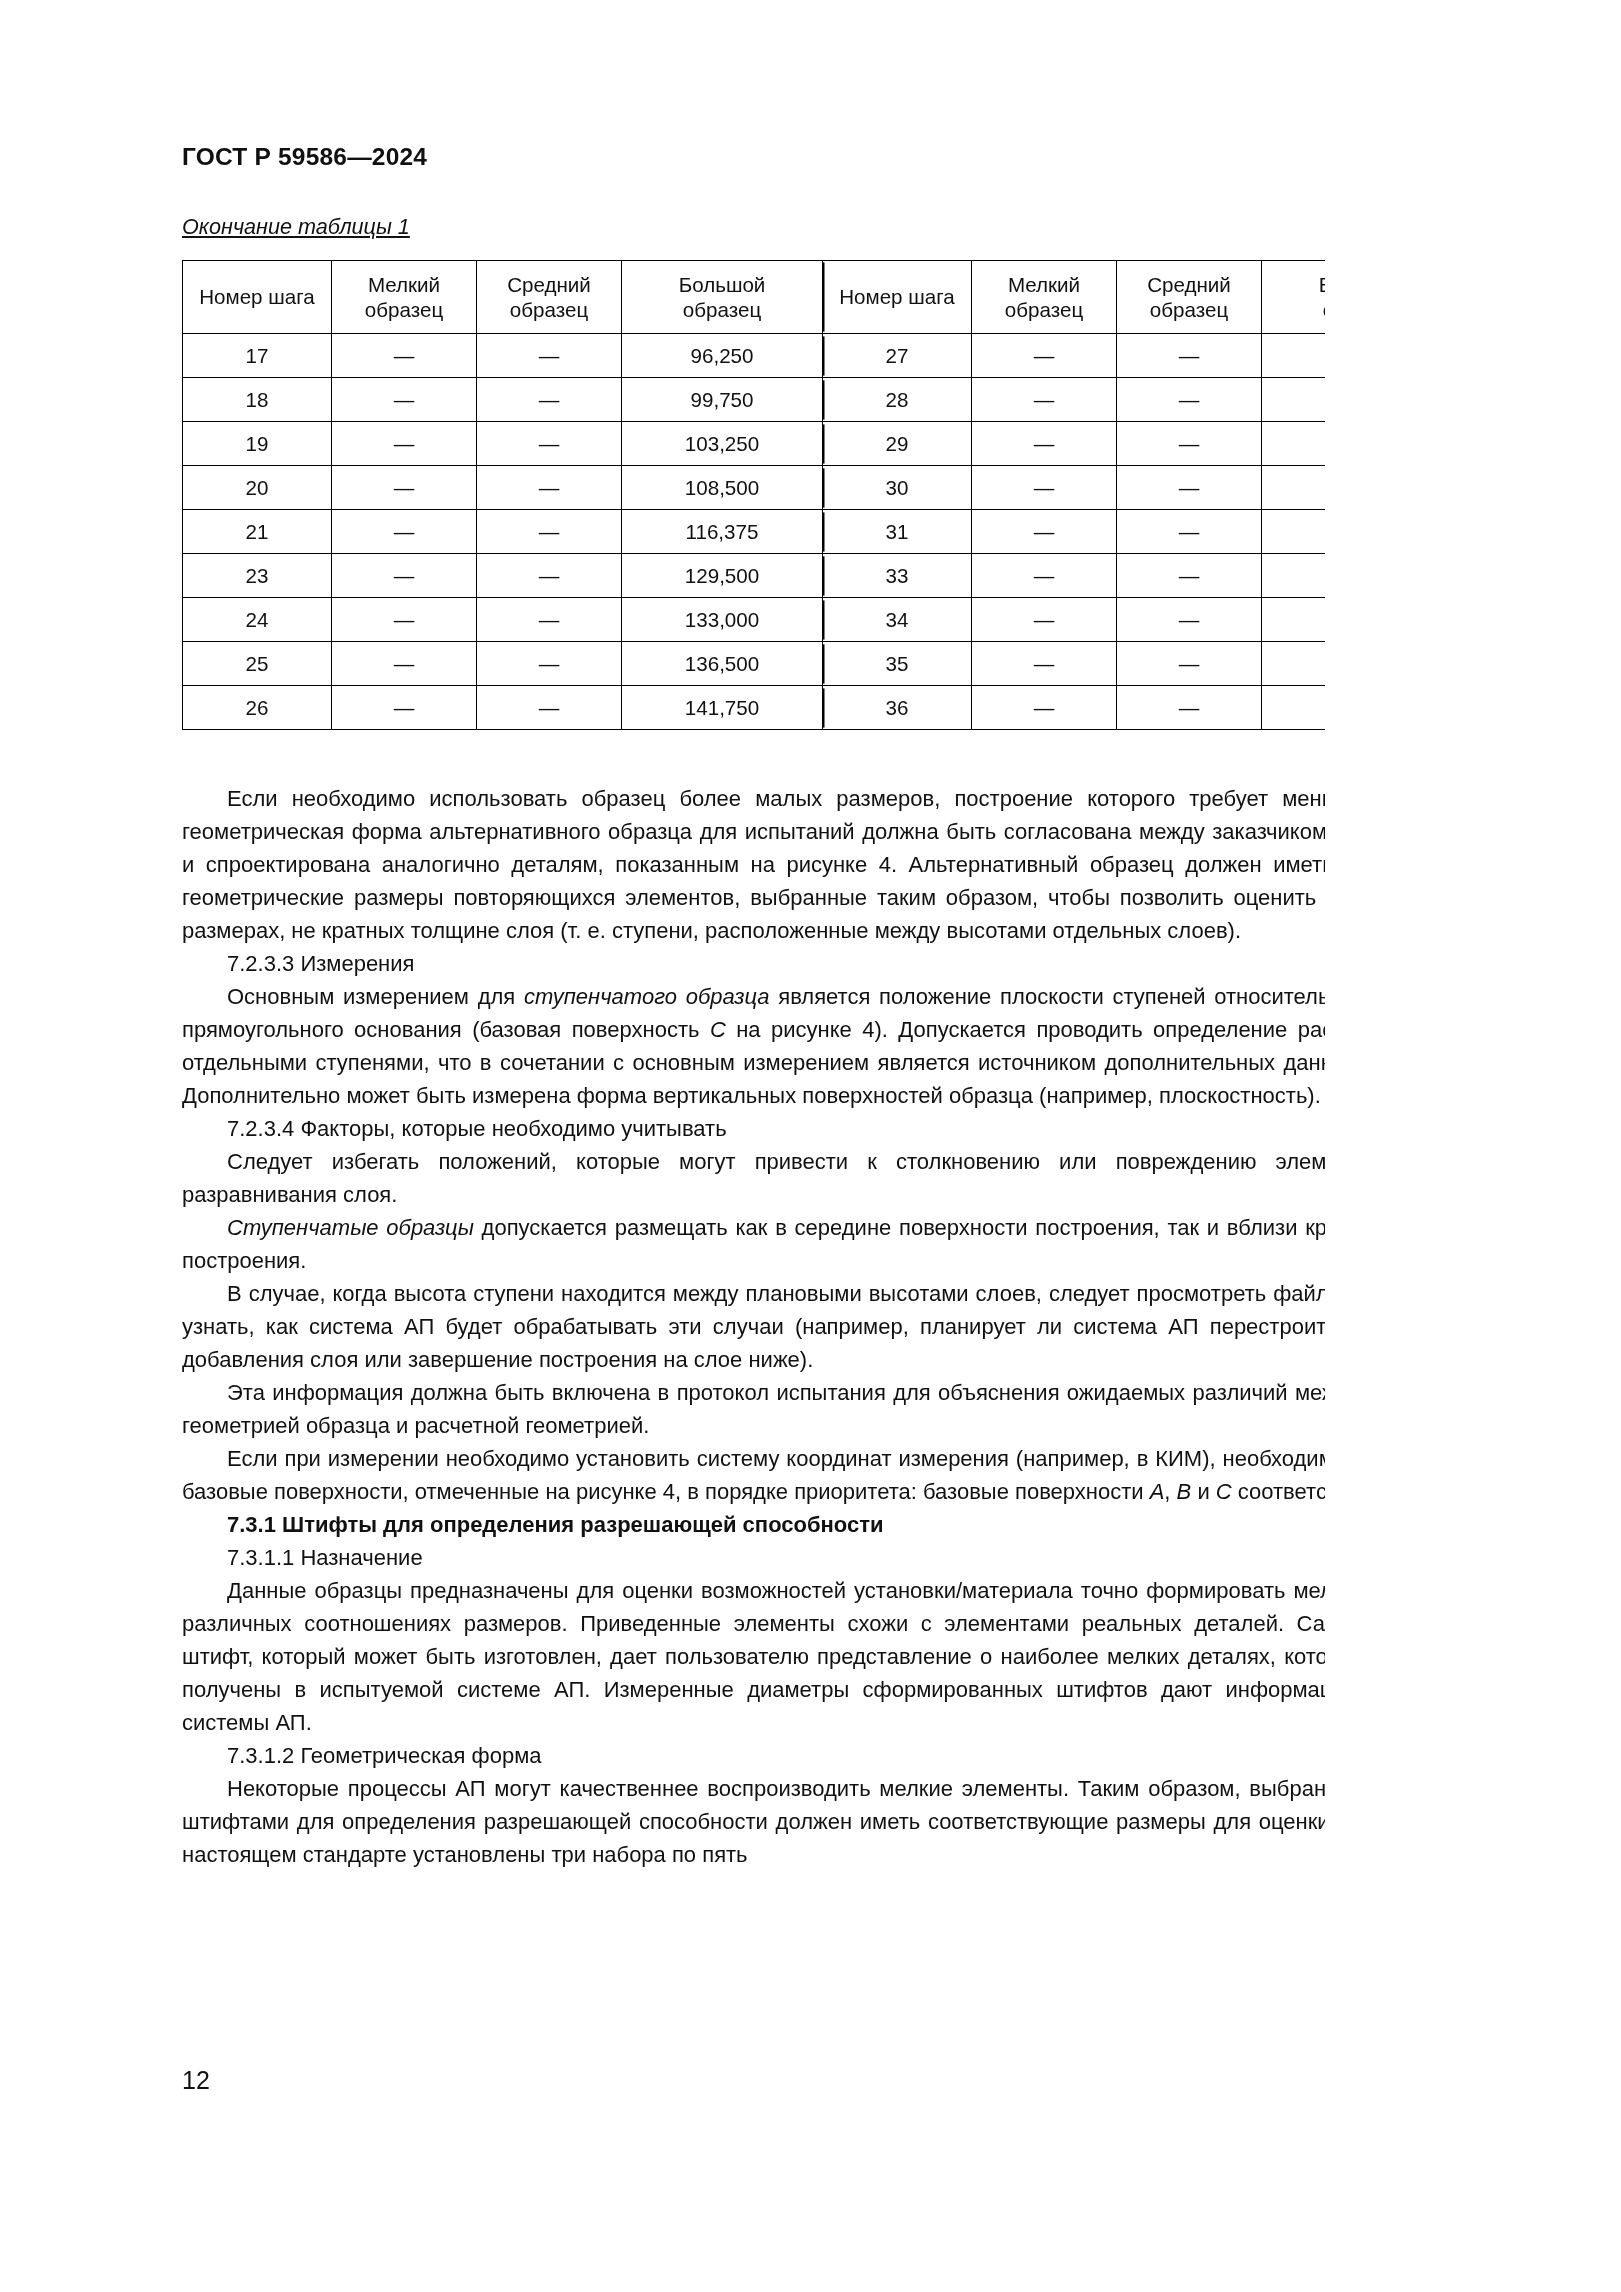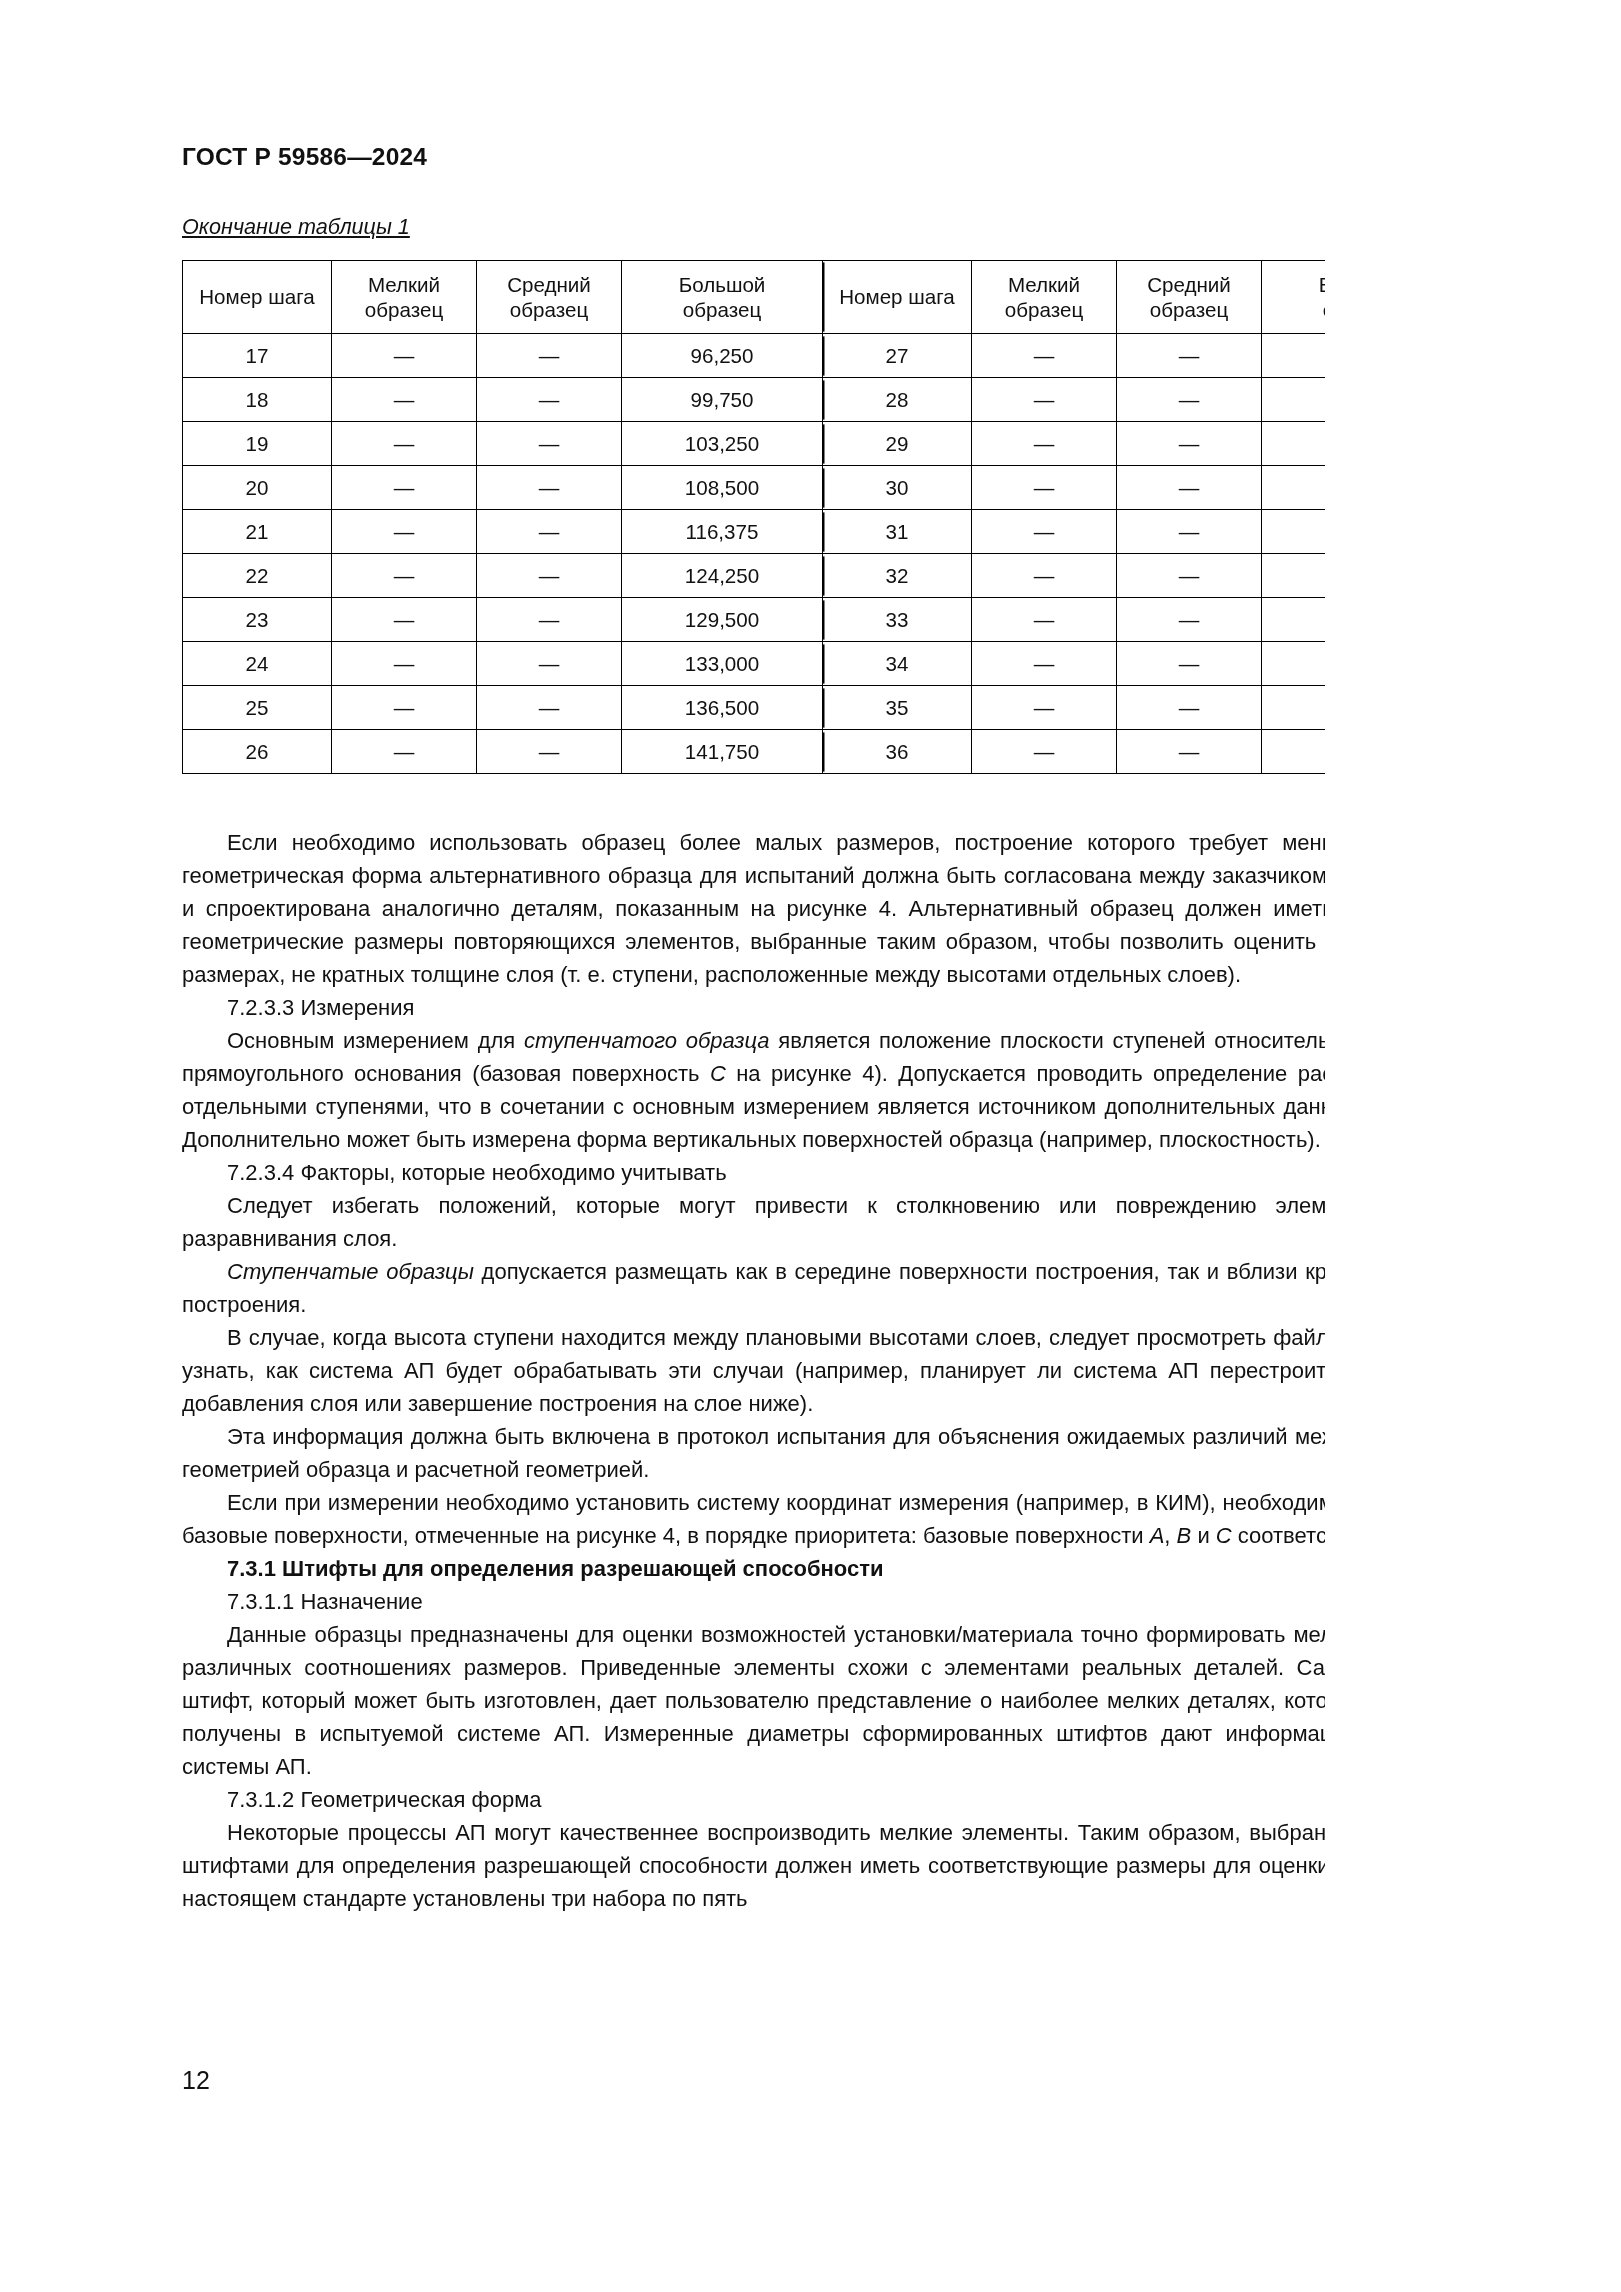--- a/index.html
+++ b/index.html
@@ -220,30 +220,20 @@
             <td>21</td>
             <td>—</td>
             <td>—</td>
             <td class="mid-left">116,375</td>
             <td class="mid-right">31</td>
             <td>—</td>
             <td>—</td>
             <td>105,820</td>
           </tr>
           <tr>
-            <td>22</td>
-            <td>—</td>
-            <td>—</td>
-            <td class="mid-left">124,250</td>
-            <td class="mid-right">32</td>
-            <td>—</td>
-            <td>—</td>
-            <td>175,000</td>
-          </tr>
-          <tr>
             <td>23</td>
             <td>—</td>
             <td>—</td>
             <td class="mid-left">129,500</td>
             <td class="mid-right">33</td>
             <td>—</td>
             <td>—</td>
             <td>182,875</td>
           </tr>
           <tr>

